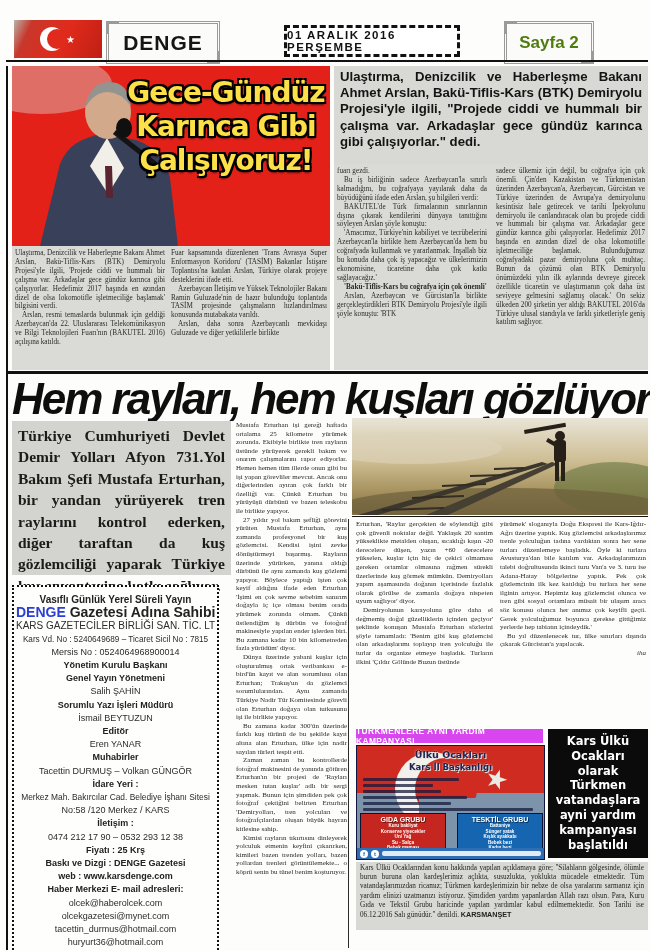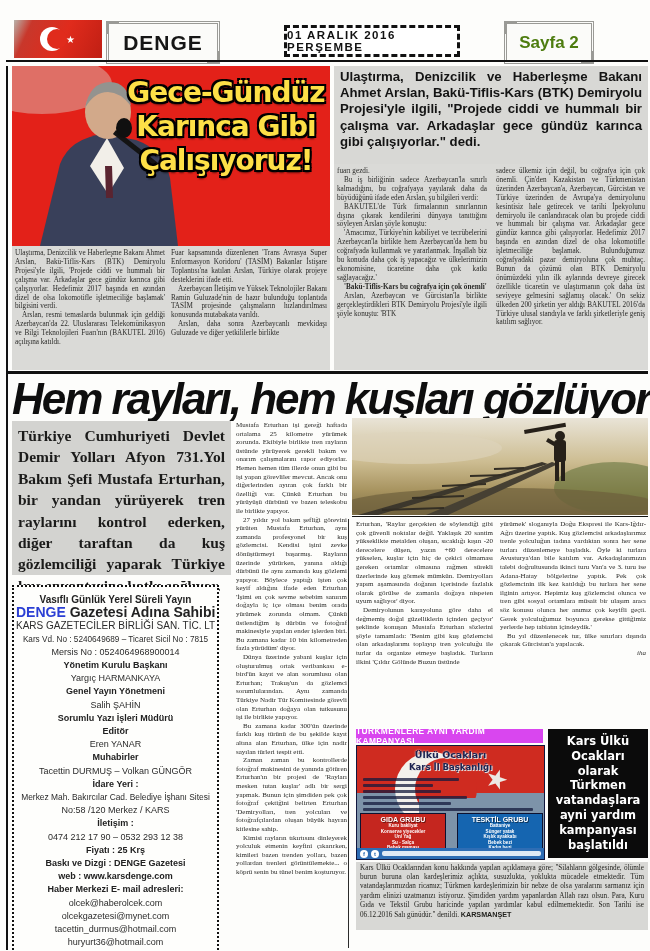--- a/index.html
+++ b/index.html
@@ -254,24 +254,24 @@
     <b>KARSMANŞET</b>
   </div>
 
   <div class="abs mastbox" style="left:12px;top:585px;width:207px;height:372px;">
     <div class="b" style="font-size:10px;">Vasıflı Günlük Yerel Süreli Yayın</div>
     <div class="b" style="font-size:14px;"><span class="blue">DENGE</span><span> Gazetesi Adına Sahibi</span></div>
     <div style="font-size:10px;">KARS GAZETECİLER BİRLİĞİ SAN. TİC. LTD. ŞTİ</div>
     <div style="font-size:8.2px;">Kars Vd. No : 5240649689 – Ticaret Sicil No : 7815</div>
     <div>Mersis No : 0524064968900014</div>
     <div class="b">Yönetim Kurulu Başkanı</div>
-    <div>Yargıç HARMANKAYA</div>
     <div class="b">Genel Yayın Yönetmeni</div>
     <div>Salih ŞAHİN</div>
     <div class="b">Sorumlu Yazı İşleri Müdürü</div>
+    <div>İsmail BEYTUZUN</div>
     <div class="b">Editör</div>
     <div>Eren YANAR</div>
     <div class="b">Muhabirler</div>
     <div>Tacettin DURMUŞ – Volkan GÜNGÖR</div>
     <div class="b">İdare Yeri :</div>
     <div style="font-size:8.4px;">Merkez Mah. Bakırcılar Cad. Belediye İşhanı Sitesi</div>
     <div>No:58 /120 Merkez / KARS</div>
     <div class="b">İletişim :</div>
     <div>0474 212 17 90 – 0532 293 12 38</div>
     <div class="b">Fiyatı : 25 Krş</div>

